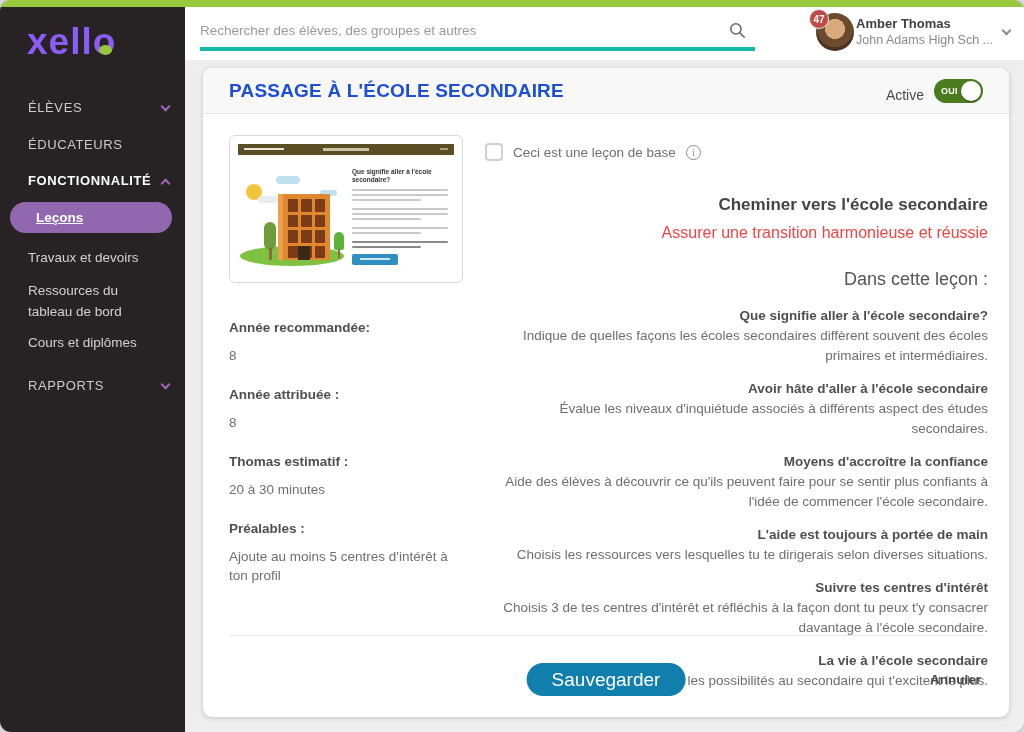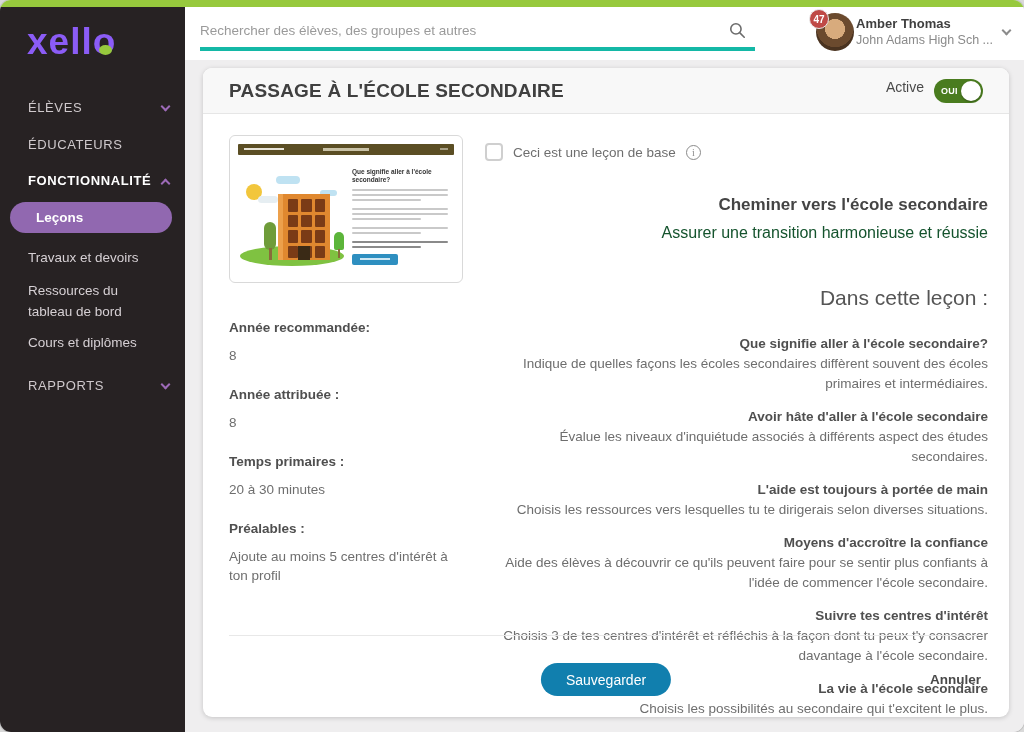--- a/index.html
+++ b/index.html
@@ -17,21 +17,21 @@
   .logo-dot { position:absolute; right:4px; bottom:8px; width:13px; height:10px; border-radius:50%;
               background:#97c93d; }
   .side-item { position:absolute; left:0; width:185px; padding-left:28px; color:#cfc9cc;
                font-size:13px; letter-spacing:.6px; cursor:pointer; }
   .side-item.caps { text-transform:uppercase; }
   .side-item.bold { color:#ffffff; font-weight:bold; }
   .side-sub { position:absolute; left:0; width:185px; padding:0 20px 0 28px; color:#d6d0d4;
               font-size:13.5px; line-height:21px; cursor:pointer; }
   .pill { position:absolute; left:10px; top:195px; width:162px; height:31px; background:#9168b0;
           border-radius:16px; color:#ffffff; font-weight:bold; font-size:13.5px;
-          line-height:31px; padding-left:26px; cursor:pointer; }
+          line-height:31px; padding-left:26px; cursor:pointer;text-decoration:underline; }
   .chev { display:inline-block; width:7px; height:7px; border-right:2px solid #9d6ab8;
           border-bottom:2px solid #9d6ab8; position:absolute; right:16px; }
   .chev.down { transform:rotate(45deg); top:3px; }
   .chev.up { transform:rotate(-135deg); top:7px; }
   .chev.gray { border-color:#8b8b8b; position:static; transform:rotate(45deg); }
 
   
   .header { position:absolute; left:185px; top:7px; right:0; height:53px; background:#ffffff; z-index:3; }
   .search-wrap { position:absolute; left:15px; top:8px; width:555px; height:36px;
                  border-bottom:4px solid #14b8a6; }
@@ -48,22 +48,22 @@
            line-height:20px; padding:0 3px; border:1px solid #e9e9e9; }
   .user-name { font-size:13px; font-weight:bold; color:#3f3f3f; line-height:16px; }
   .user-school { font-size:12.5px; color:#8a8a8a; line-height:16px; }
 
   
   .main { position:absolute; left:185px; top:60px; right:0; bottom:0; background:#efeeef; }
   .card { position:absolute; left:18px; top:8px; width:806px; height:649px; background:#ffffff;
           border-radius:9px; box-shadow:0 1px 5px rgba(0,0,0,.18); overflow:hidden; }
   .card-head { height:46px; background:#f8f8f8; border-bottom:1px solid #e6e6e6;
                display:flex; align-items:center; justify-content:space-between; padding:0 26px; }
-  .page-title { font-size:19px; font-weight:bold; color:#404040; letter-spacing:.2px; }
-  .active-wrap { display:flex; align-items:flex-start; gap:10px; }
+  .page-title { font-size:19px; font-weight:bold; color:#1d4ed8; letter-spacing:.2px; }
+  .active-wrap { display:flex; align-items:flex-end; gap:10px; }
   .active-label { font-size:14px; color:#4a4a4a; }
   .toggle { position:relative; width:49px; height:24px; background:#4a7c1f; border-radius:12px; cursor:pointer; }
   .toggle-text { position:absolute; left:7px; top:7px; font-size:9px; font-weight:bold; color:#fff; letter-spacing:.3px; }
   .toggle-knob { position:absolute; right:2px; top:2px; width:20px; height:20px; background:#fff;
                  border-radius:50%; box-shadow:0 1px 2px rgba(0,0,0,.3); }
   .card-body { position:relative; height:603px; }
 
   
   .thumb { position:absolute; left:26px; top:21px; width:234px; height:148px; background:#fff;
            border:1px solid #d9d9d9; border-radius:6px; padding:8px; cursor:pointer; }
@@ -106,30 +106,30 @@
   
   .rcol { position:absolute; left:282px; top:29px; width:503px;text-align:right; }
   .chk-row { display:flex; align-items:center; gap:10px; margin-bottom:34px; }
   .checkbox { width:18px; height:18px; border:2px solid #cfcfcf; border-radius:4px; background:#fff; cursor:pointer; }
   .chk-label { font-size:13.5px; color:#6e6e6e; }
   .info-icon { width:15px; height:15px; border:1.5px solid #8a8a8a; border-radius:50%; color:#8a8a8a;
                font-size:10px; line-height:13px; text-align:center; font-family:"Liberation Serif",serif;
                cursor:pointer; }
   .info-icon::before { content:"i"; }
   .lesson-title { font-size:17px; font-weight:bold; color:#444; margin-bottom:9px; }
-  .lesson-sub { font-size:16px; color:#14532d; margin-bottom:44px; }
-  .section-head { font-size:21px; color:#555; margin-bottom:24px; }
+  .lesson-sub { font-size:16px; color:#ef4444; margin-bottom:27px; }
+  .section-head { font-size:18px; color:#555; margin-bottom:16px; }
   .litem { margin-bottom:13px; }
   .litem-title { font-size:13.5px; font-weight:bold; color:#4f4f4f; line-height:20px; }
   .litem-desc { font-size:13.5px; color:#6e6e6e; line-height:20px; }
 
   .divider { position:absolute; left:26px; right:26px; top:521px; height:1px; background:#e8e8e8; }
   .save-btn { position:absolute; left:50%; transform:translateX(-50%); top:549px; height:33px;
               padding:0 25px; background:#117fae; border:none; border-radius:17px; color:#fff;
-              font-size:14px; font-family:"Liberation Sans",sans-serif; cursor:pointer; }
+              font-size:19px; font-family:"Liberation Sans",sans-serif; cursor:pointer; }
   .cancel-link { position:absolute; right:28px; top:558px; font-size:13.5px; color:#4a4a4a; cursor:pointer;font-weight:bold; }
 </style>
 </head>
 <body>
 
 <div class="window">
   <div class="topbar"></div>
 
   <div class="sidebar">
     <div class="logo">
@@ -255,21 +255,21 @@
               <div class="tline bold short"></div>
             <div class="thumb-btn"></div>
           </div>
         </div>
 
         <div class="meta">
           <div class="meta-label">Année recommandée:</div>
           <div class="meta-value">8</div>
           <div class="meta-label">Année attribuée :</div>
           <div class="meta-value">8</div>
-          <div class="meta-label">Temps primaires :</div>
+          <div class="meta-label">Thomas estimatif :</div>
           <div class="meta-value">20 à 30 minutes</div>
           <div class="meta-label">Préalables :</div>
           <div class="meta-value">Ajoute au moins 5 centres d'intérêt à ton profil</div>
         </div>
 
         <div class="rcol">
           <div class="chk-row">
             <span class="checkbox"></span>
             <span class="chk-label">Ceci est une leçon de base</span>
             <span class="info-icon"></span>
@@ -280,26 +280,26 @@
 
           <div class="litem">
             <div class="litem-title">Que signifie aller à l'école secondaire?</div>
             <div class="litem-desc">Indique de quelles façons les écoles secondaires diffèrent souvent des écoles primaires et intermédiaires.</div>
           </div>
           <div class="litem">
             <div class="litem-title">Avoir hâte d'aller à l'école secondaire</div>
             <div class="litem-desc">Évalue les niveaux d'inquiétude associés à différents aspect des études secondaires.</div>
           </div>
           <div class="litem">
+            <div class="litem-title">Moyens d'accroître la confiance</div>
+            <div class="litem-desc">Aide des élèves à découvrir ce qu'ils peuvent faire pour se sentir plus confiants à l'idée de commencer l'école secondaire.</div>
+          </div>
+          <div class="litem">
             <div class="litem-title">L'aide est toujours à portée de main</div>
             <div class="litem-desc">Choisis les ressources vers lesquelles tu te dirigerais selon diverses situations.</div>
-          </div>
-          <div class="litem">
-            <div class="litem-title">Moyens d'accroître la confiance</div>
-            <div class="litem-desc">Aide des élèves à découvrir ce qu'ils peuvent faire pour se sentir plus confiants à l'idée de commencer l'école secondaire.</div>
           </div>
           <div class="litem">
             <div class="litem-title">Suivre tes centres d'intérêt</div>
             <div class="litem-desc">Choisis 3 de tes centres d'intérêt et réfléchis à la façon dont tu peux t'y consacrer davantage à l'école secondaire.</div>
           </div>
           <div class="litem">
             <div class="litem-title">La vie à l'école secondaire</div>
             <div class="litem-desc">Choisis les possibilités au secondaire qui t'excitent le plus.</div>
           </div>
         </div>

